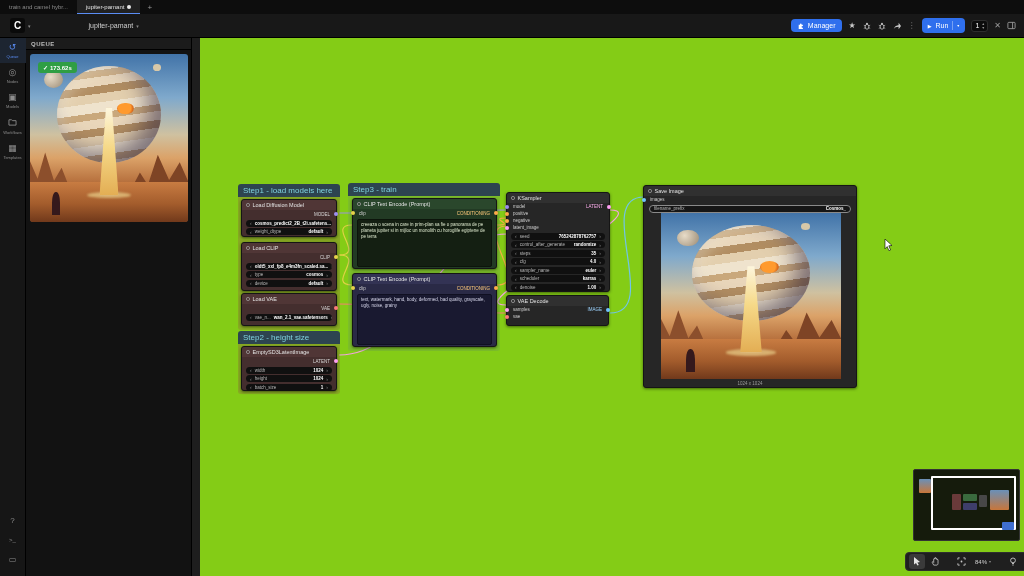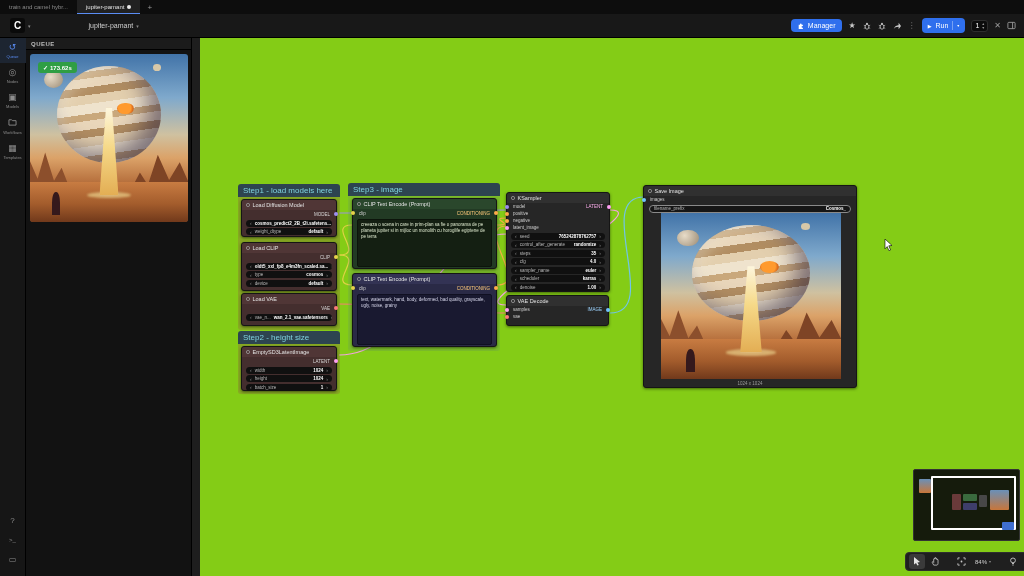--- a/index.html
+++ b/index.html
@@ -382,21 +382,21 @@
     <div class="widget">
       <span class="warr">‹</span>
       <span class="wlabel">batch_size</span>
       <span class="wval">1</span>
       <span class="warr">›</span>
     </div>
   </div>
 
   <div class="group" style="left:148px;top:145px;width:152px;height:168px">
     <div class="gheader">
-        <span>Step3 - image</span>
+        <span>Step3 - train</span>
       </div>
     <div class="gbody navy"></div>
   </div>
 
   <div class="node n-green" style="left:152px;top:160px;width:145px;height:71px">
     <div class="nheader">
         <span class="collapse-dot"></span>
         <span>CLIP Text Encode (Prompt)</span>
       </div>
     <div class="prow">

